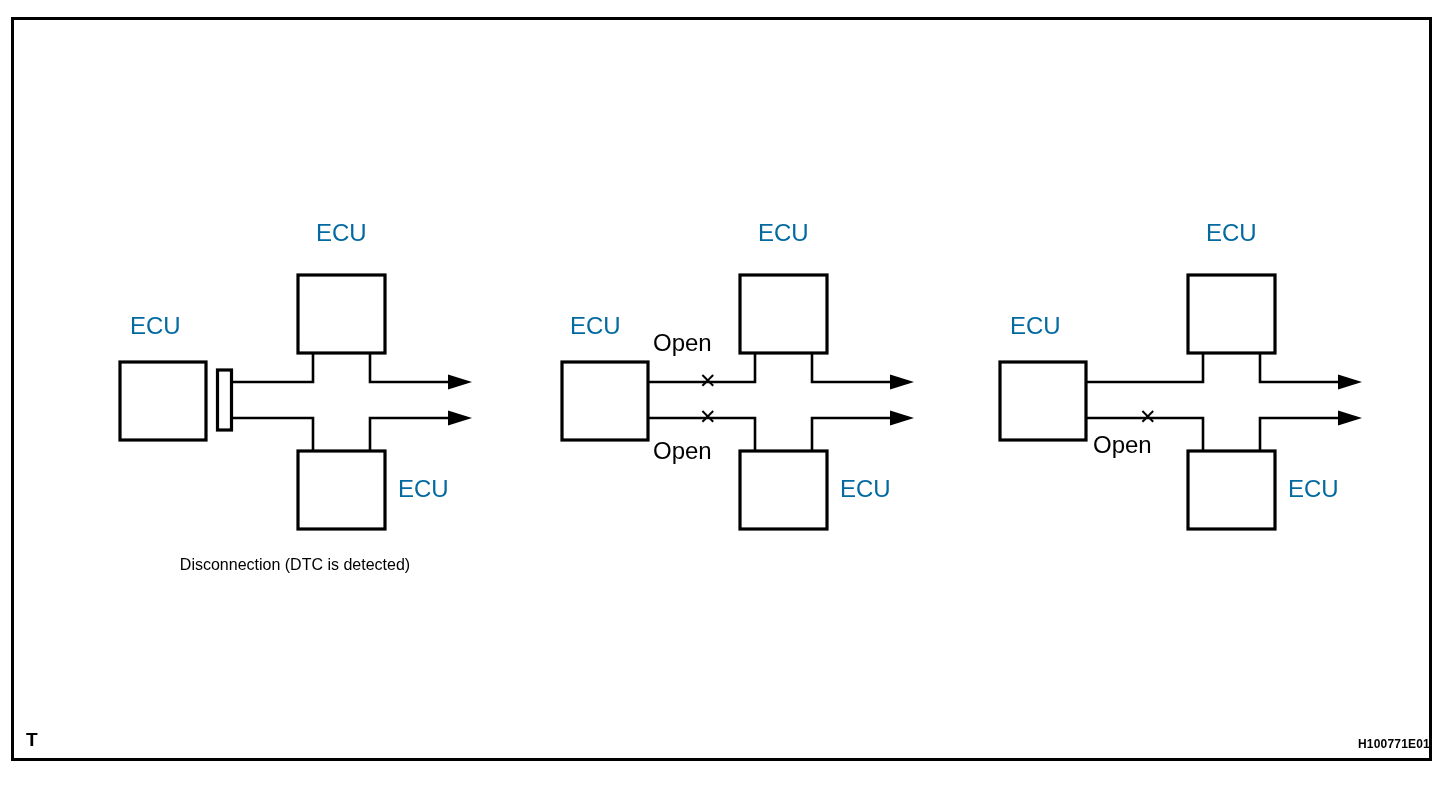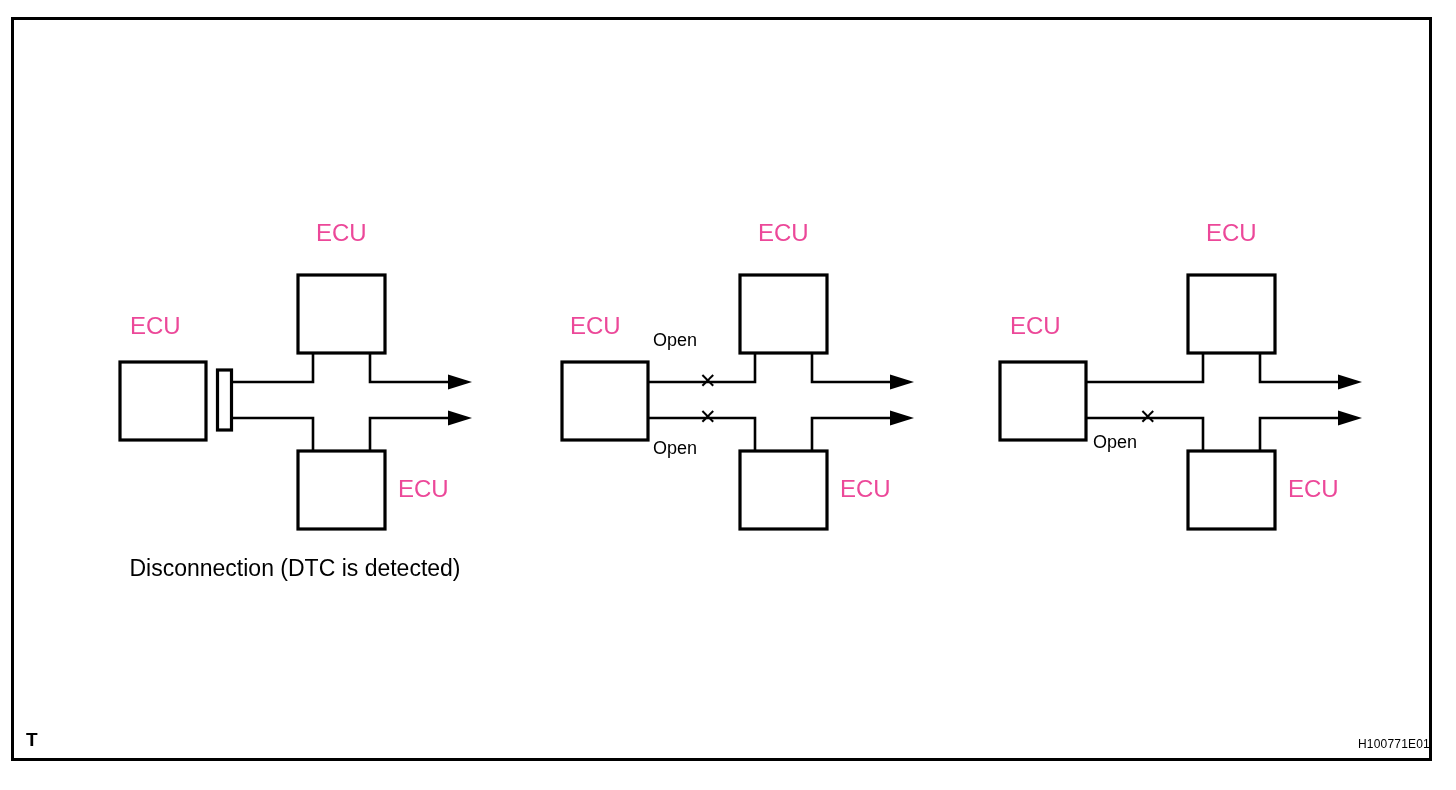--- a/index.html
+++ b/index.html
@@ -40,20 +40,21 @@
   }
   #figure-code {
     position: absolute;
     right: 26px;
     top: 738px;
     font-size: 12px;
     color: #000000;
     letter-spacing: 0.2px;
     line-height: 1;
     white-space: nowrap;
+    font-weight: bold;
   }
   
   .panel {
     position: absolute;
     top: 205px;
     width: 470px;
     height: 400px;
   }
   #panel-1 { left: 60px; }
   #panel-2 { left: 500px; }
@@ -63,37 +64,37 @@
     position: absolute;
     left: 0;
     top: 0;
     width: 470px;
     height: 400px;
     overflow: visible;
   }
   .ecu-label {
     position: absolute;
     font-size: 24px;
-    color: #ec4899;
+    color: #0369a1;
     line-height: 1;
     white-space: nowrap;
   }
   .open-label {
     position: absolute;
-    font-size: 18px;
+    font-size: 24px;
     color: #000000;
     line-height: 1;
     white-space: nowrap;
   }
   .caption {
     position: absolute;
     top: 352px;
     width: 470px;
     text-align: center;
-    font-size: 23px;
+    font-size: 16px;
     color: #000000;
     line-height: 1;
     white-space: nowrap;
   }
   .x-mark {
     position: absolute;
     font-size: 21px;
     font-weight: bold;
     color: #000000;
     line-height: 1;

